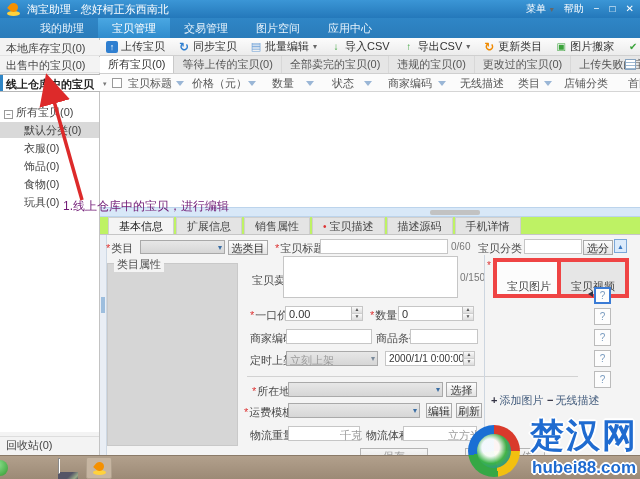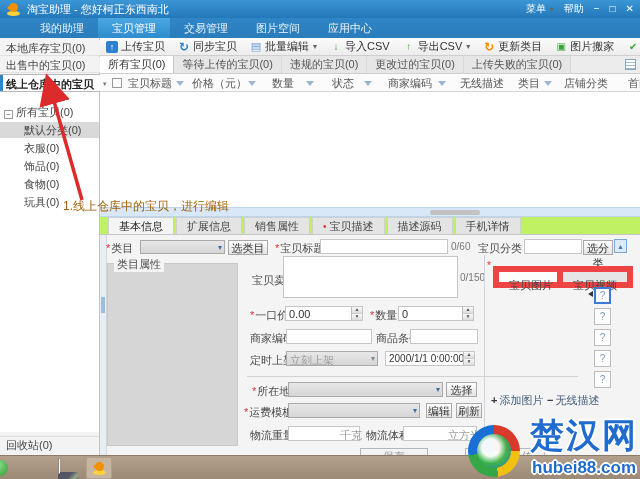--- a/index.html
+++ b/index.html
@@ -75,21 +75,21 @@
           border-right:4px solid transparent;border-top:5px solid #9ab6d6;}
   .chk{position:absolute;left:12px;top:4px;width:10px;height:10px;border:1px solid #9a9a9a;background:#fff;}
   .selcaret{position:absolute;left:3px;top:6px;font-size:7px;color:#777;}
 
   .listarea{position:absolute;left:100px;top:92px;width:540px;height:115px;background:#fff;}
 
   
   .splitter{position:absolute;left:100px;top:207px;width:540px;height:10px;background:#d8e8f8;
             border-top:1px solid #bcd4ec;border-bottom:1px solid #bcd4ec;}
   .handle{position:absolute;left:330px;top:2px;width:50px;height:5px;background:#c2c2c2;border-radius:2px;}
-  .annotation{position:absolute;left:63px;top:198px;z-index:55;color:#a16207;font-size:12px;white-space:nowrap;}
+  .annotation{position:absolute;left:63px;top:198px;z-index:55;color:#701a75;font-size:12px;white-space:nowrap;}
 
   
   .dtabs{position:absolute;left:100px;top:217px;width:540px;height:18px;background:#bef264;
          border-bottom:1px solid #c6c6c6;display:flex;align-items:stretch;padding-left:8px;}
   .dtab{padding:0 10px;display:flex;align-items:center;gap:3px;background:#e4e4e4;color:#444;
         border:1px solid #cfcfcf;border-bottom:none;margin-right:2px;cursor:default;white-space:nowrap;}
   .dtab.active{background:#f4f4f4;color:#222;position:relative;}
   .reddot{color:#d33;font-size:10px;}
 
   
@@ -116,22 +116,22 @@
   .unit{position:absolute;font-size:11px;color:#9a9a9a;}
   .counter{position:absolute;font-size:10px;color:#777;}
   .hsep{position:absolute;left:147px;top:141px;width:331px;height:1px;background:#d2d2d2;}
   .leftstrip{position:absolute;left:0;top:0;width:7px;height:220px;background:#e9eef5;border-right:1px solid #cdd8e4;}
   .leftstrip i{position:absolute;left:1px;top:62px;width:4px;height:16px;background:#9dbede;}
   .scrollup{position:absolute;left:514px;top:4px;width:13px;height:14px;background:#dcebfb;
             border:1px solid #7aa7d8;color:#3a78c2;font-size:7px;text-align:center;line-height:13px;}
 
   
   .imgpanel{position:absolute;left:384px;top:20px;width:148px;height:192px;border-left:1px solid #cdd6e0;}
-  .ptab{position:absolute;top:11px;height:16px;line-height:16px;padding:5px 10px;background:#e6e6e6;
-        border:6px solid #ef4444;color:#444;white-space:nowrap;cursor:default;}
+  .ptab{position:absolute;top:3px;height:16px;line-height:16px;padding:16px 10px;background:#e6e6e6;
+        border:4px solid #ef4444;color:#444;white-space:nowrap;cursor:default;}
   .ptab.active{background:#fcfcfc;}
   .pstar{position:absolute;left:2px;top:5px;color:#d33;font-size:10px;}
   .preview{position:absolute;left:8px;top:31px;width:98px;height:102px;background:#fff;
            border:1px solid #9db8d2;display:flex;align-items:center;justify-content:center;color:#666;}
   .thumb{position:absolute;left:109px;width:17px;height:17px;background:#fdfdfd;border:1px solid #bbb;
          color:#7a9cc0;font-size:10px;text-align:center;line-height:15px;cursor:default;}
   .thumb.sel{border:2px solid #3a7bd5;line-height:13px;}
   .thumbmark{position:absolute;left:103px;top:36px;width:0;height:0;border-top:3px solid transparent;
              border-bottom:3px solid transparent;border-right:5px solid #334;}
   .plink{position:absolute;font-size:11px;color:#445d7d;white-space:nowrap;cursor:default;}
@@ -241,20 +241,21 @@
       </span>
     <span class="tbtn">
         <span class="tico green">✔</span>
       </span>
 
   </div>
 
   <div class="filters">
     <span class="ftab active">所有宝贝(0)</span>
     <span class="ftab">等待上传的宝贝(0)</span>
+    <span class="ftab">全部卖完的宝贝(0)</span>
     <span class="ftab">违规的宝贝(0)</span>
     <span class="ftab">更改过的宝贝(0)</span>
     <span class="ftab">上传失败的宝贝(0)</span>
     <span class="gridico"></span>
   </div>
 
   <div class="thead">
     <span class="selcaret">▾</span>
     <span class="chk"></span>
     <span class="th" style="left:28px;">宝贝标题</span>

